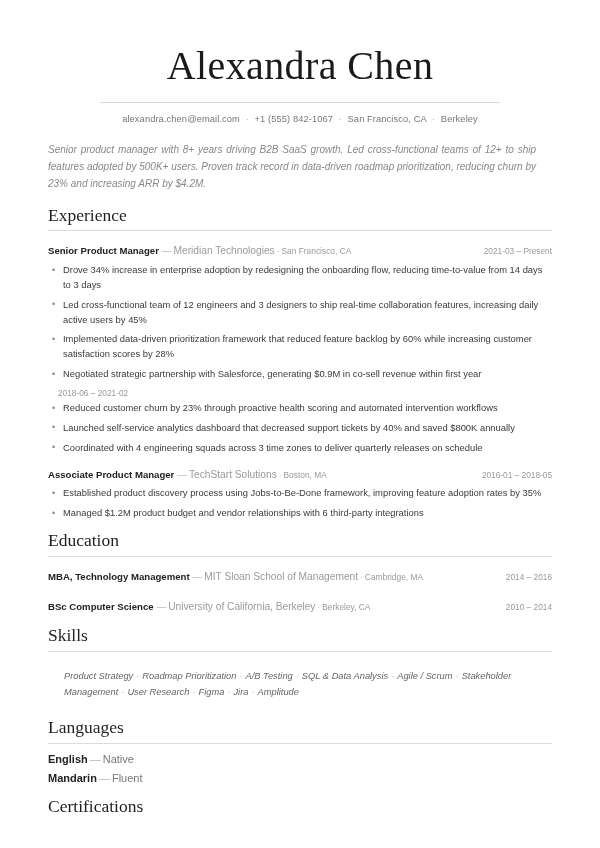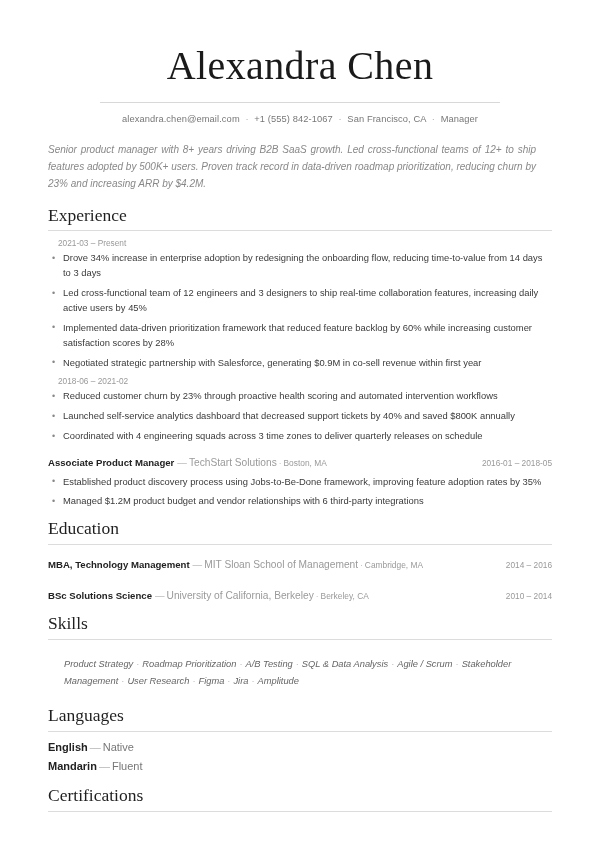--- a/index.html
+++ b/index.html
@@ -187,31 +187,32 @@
   <div>
     <h1 class="name">Alexandra Chen</h1>
     <hr class="header-rule">
     <div class="contact">
       <span>alexandra.chen@email.com</span>
       <span class="sep">·</span>
       <span>+1 (555) 842-1067</span>
       <span class="sep">·</span>
       <span>San Francisco, CA</span>
       <span class="sep">·</span>
-      <span>Manager</span>
+      <span>Berkeley</span>
     </div>
     <p class="summary">Senior product manager with 8+ years driving B2B SaaS growth. Led cross-functional teams of 12+ to ship features adopted by 500K+ users. Proven track record in data-driven roadmap prioritization, reducing churn by 23% and increasing ARR by $4.2M.</p>
   </div>
 
   <div class="section">
     <h2 class="section-title">Experience</h2>
     <hr class="section-rule">
     <div id="experience-entries">
         <div class="entry">
           <div class="entry-head">
+            <div class="entry-head-left"><span class="entry-role">Senior Product Manager</span><span class="entry-dash">—</span><span class="entry-org">Meridian Technologies</span><span class="entry-loc-sep">·</span><span class="entry-loc">San Francisco, CA</span></div>
             <div class="entry-dates">2021-03 – Present</div>
           </div>
           <ul class="bullets">
             <li>Drove 34% increase in enterprise adoption by redesigning the onboarding flow, reducing time-to-value from 14 days to 3 days</li>
             <li>Led cross-functional team of 12 engineers and 3 designers to ship real-time collaboration features, increasing daily active users by 45%</li>
             <li>Implemented data-driven prioritization framework that reduced feature backlog by 60% while increasing customer satisfaction scores by 28%</li>
             <li>Negotiated strategic partnership with Salesforce, generating $0.9M in co-sell revenue within first year</li>
           </ul>
         </div>
         <div class="entry">
@@ -239,21 +240,21 @@
 
   <div class="section">
     <h2 class="section-title">Education</h2>
     <hr class="section-rule">
     <div id="education-entries">
         <div class="simple-row">
           <div class="entry-head-left"><span class="entry-role">MBA, Technology Management</span><span class="entry-dash">—</span><span class="entry-org">MIT Sloan School of Management</span><span class="entry-loc-sep">·</span><span class="entry-loc">Cambridge, MA</span></div>
           <div class="entry-dates">2014 – 2016</div>
         </div>
         <div class="simple-row">
-          <div class="entry-head-left"><span class="entry-role">BSc Solutions Science</span><span class="entry-dash">—</span><span class="entry-org">University of California, Berkeley</span><span class="entry-loc-sep">·</span><span class="entry-loc">Berkeley, CA</span></div>
+          <div class="entry-head-left"><span class="entry-role">BSc Computer Science</span><span class="entry-dash">—</span><span class="entry-org">University of California, Berkeley</span><span class="entry-loc-sep">·</span><span class="entry-loc">Berkeley, CA</span></div>
           <div class="entry-dates">2010 – 2014</div>
         </div>
       </div>
   </div>
 
   <div class="section">
     <h2 class="section-title">Skills</h2>
     <hr class="section-rule">
     <p class="inline-list" id="skills-list"><span>Product Strategy</span><span class="sep">·</span><span>Roadmap Prioritization</span><span class="sep">·</span><span>A/B Testing</span><span class="sep">·</span><span>SQL &amp; Data Analysis</span><span class="sep">·</span><span>Agile / Scrum</span><span class="sep">·</span><span>Stakeholder Management</span><span class="sep">·</span><span>User Research</span><span class="sep">·</span><span>Figma</span><span class="sep">·</span><span>Jira</span><span class="sep">·</span><span>Amplitude</span></p>
   </div>

